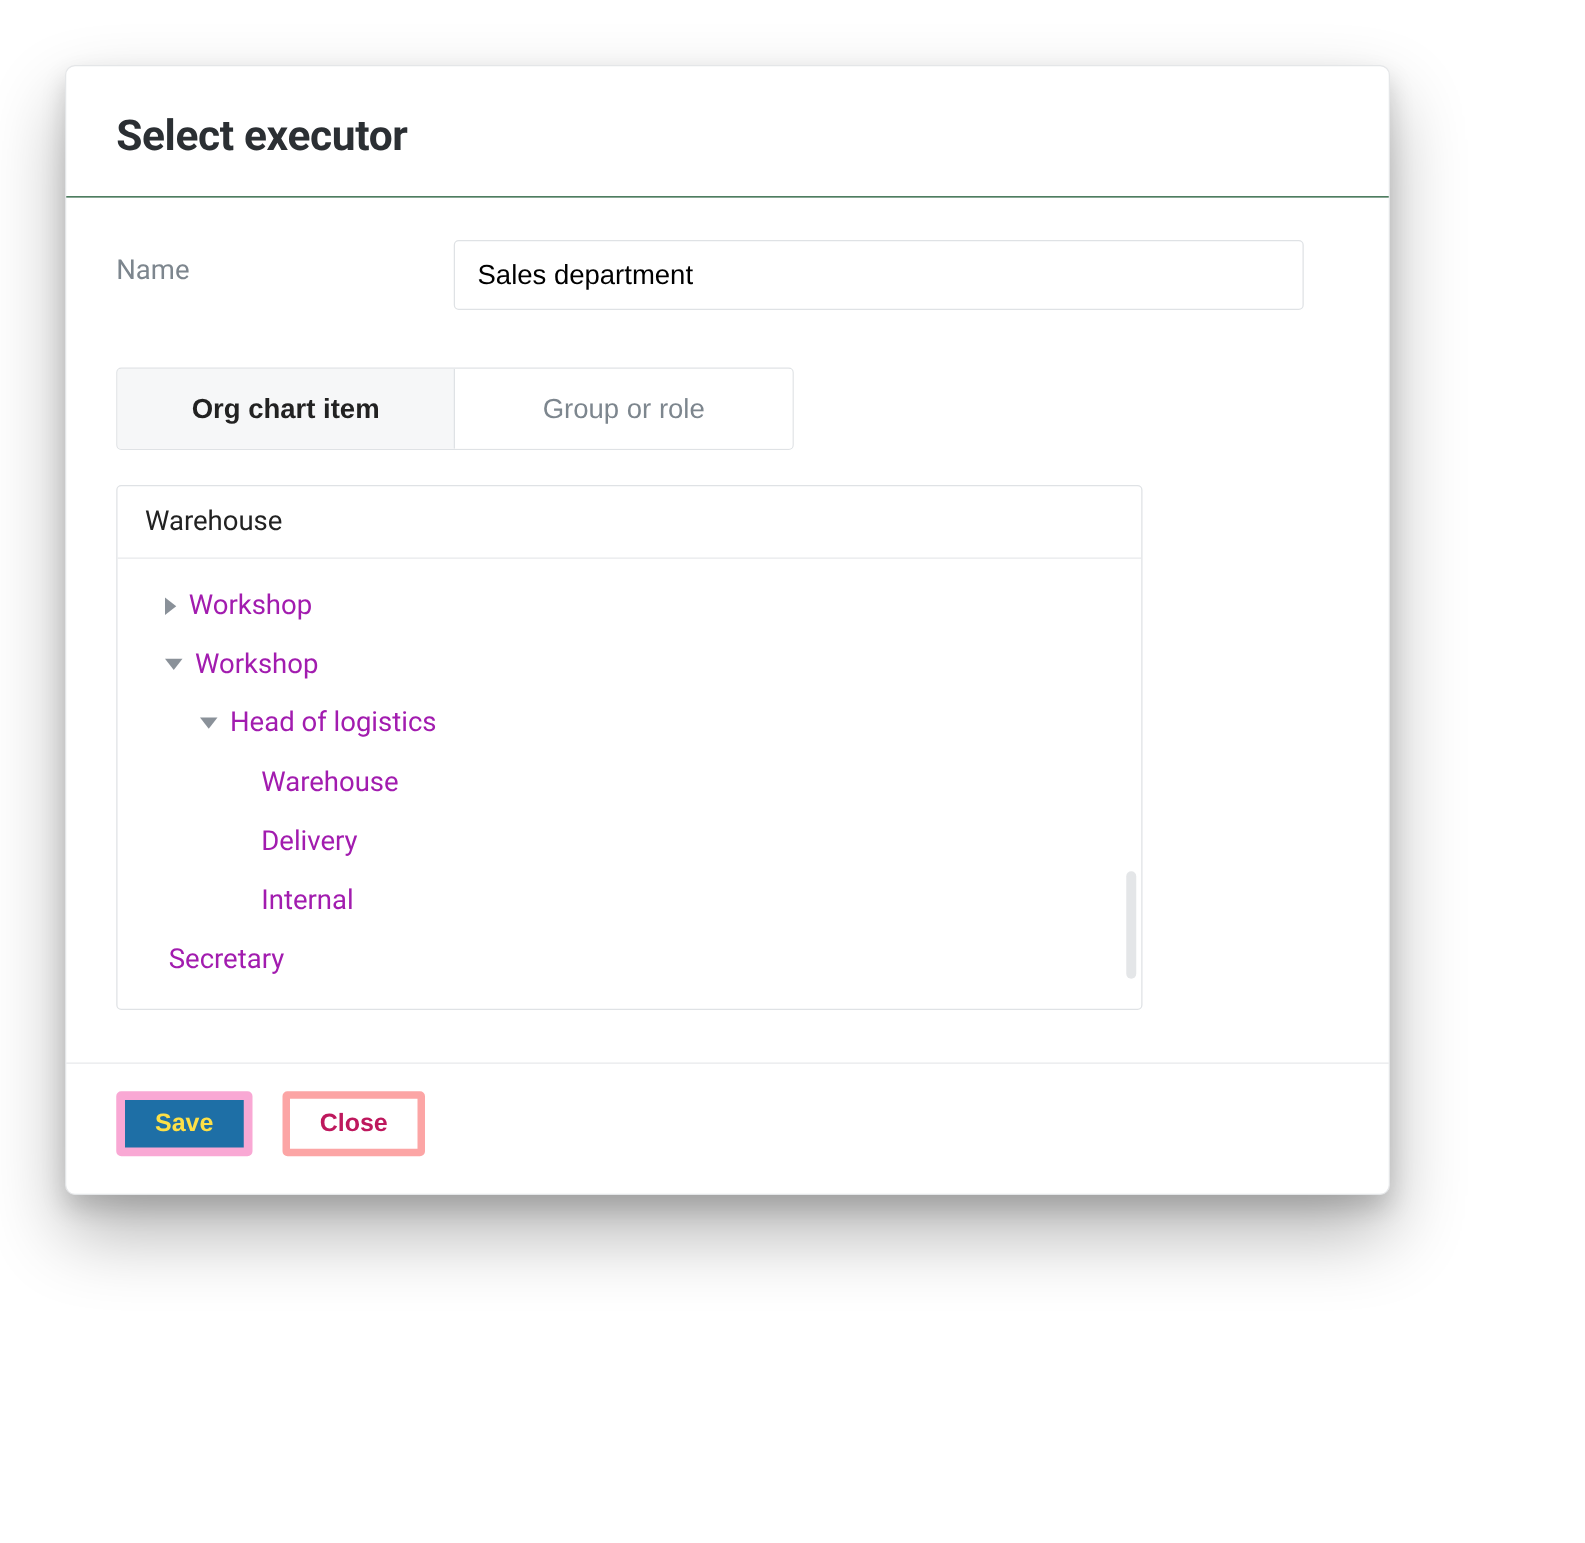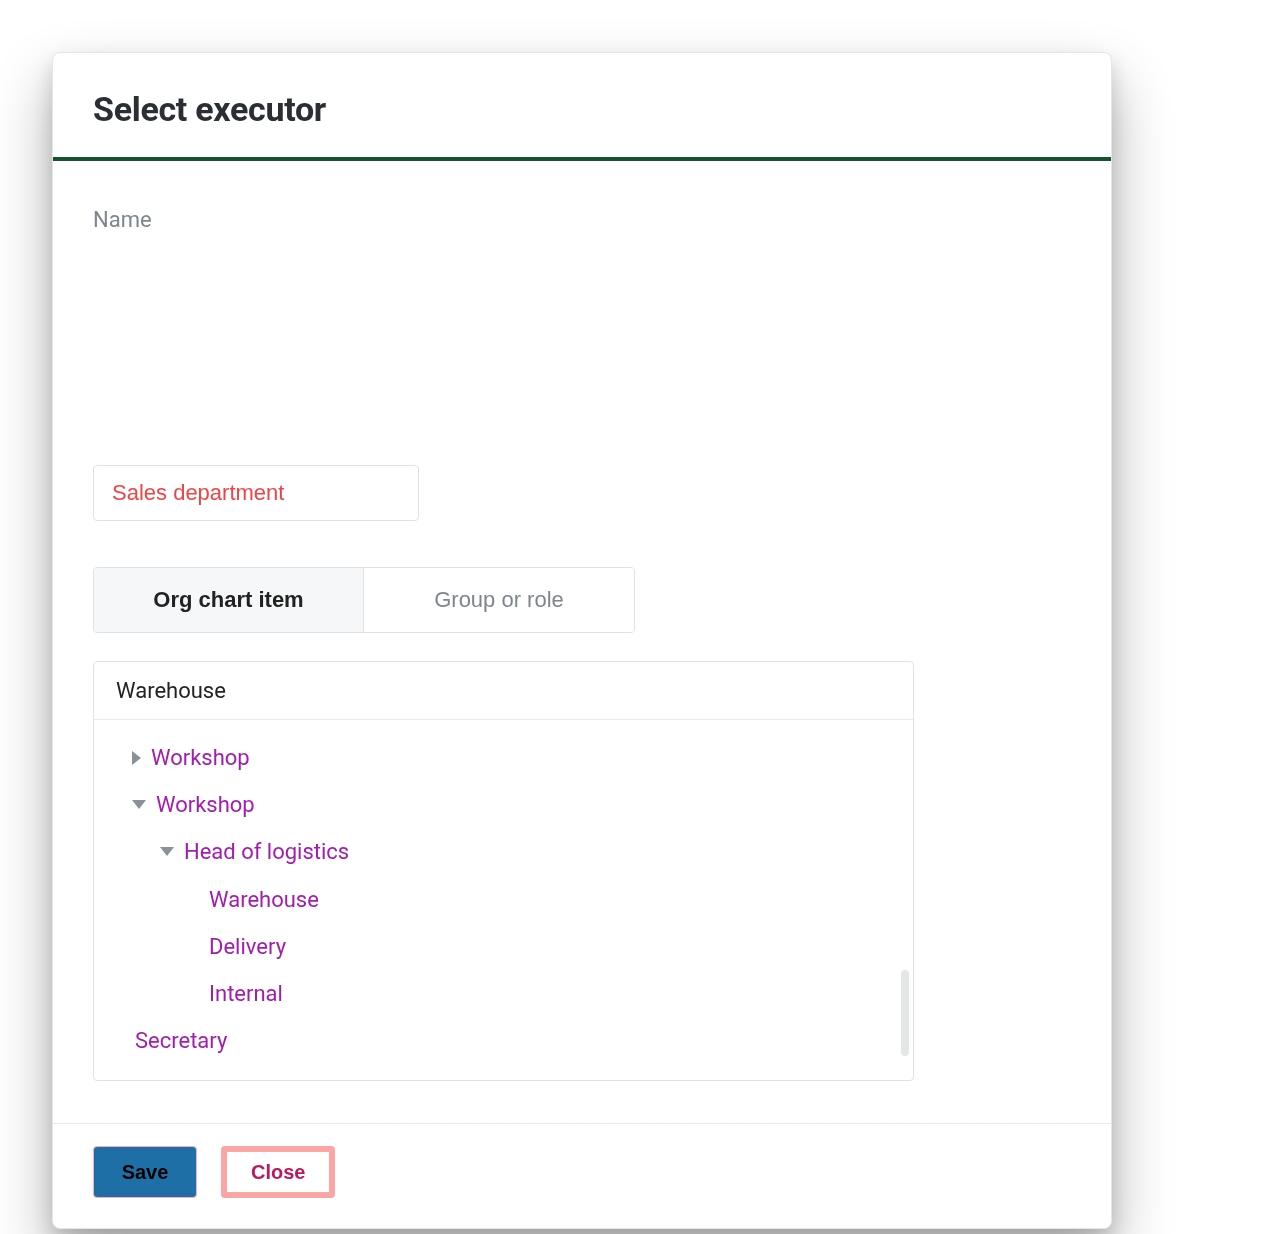--- a/index.html
+++ b/index.html
@@ -19,36 +19,35 @@
     width: 1060px;
     background: #fff;
     border: 1px solid #e4e6e8;
     border-radius: 8px;
     box-shadow: 0 30px 60px rgba(0,0,0,0.30), 0 10px 20px rgba(0,0,0,0.15);
     overflow: visible;
     position: relative;
   }
   .dlg-header {
     padding: 36px 40px 28px 40px;
-    border-bottom: 4px solid #14532d;
+    border-bottom: 1px solid #14532d;
   }
   .dlg-title {
     font-size: 34px;
     font-weight: 700;
     color: #2b2f33;
     letter-spacing: -0.3px;
   }
   .dlg-body {
     padding: 34px 40px 24px 40px;
   }
   .row {
     display: flex;
     align-items: flex-start;
     margin-bottom: 46px;
-    flex-direction: column;
   }
   .row:last-child { margin-bottom: 18px; }
   .row-label {
     width: 270px;
     flex: 0 0 270px;
     font-size: 22px;
     color: #7d868e;
     padding-top: 12px;
   }
   .row-ctl {
@@ -56,21 +55,21 @@
     min-width: 0;
   }
   .text-input {
     width: 100%;
     max-width: 680px;
     height: 56px;
     border: 1px solid #dfe2e5;
     border-radius: 4px;
     font-size: 22px;
     padding: 0 18px;
-    color: #ef4444;
+    color: #000000;
     background: #fff;
     outline: none;
   }
   .seg {
     display: inline-flex;
     border: 1px solid #dfe2e5;
     border-radius: 4px;
     overflow: hidden;
     background: #fff;
   }
@@ -164,22 +163,22 @@
     font-size: 20px;
     border-radius: 4px;
     cursor: pointer;
     display: inline-flex;
     align-items: center;
     justify-content: center;
     font-weight: 600;
   }
   .btn-primary {
     background: #1e6fa6;
-    border: 1px solid #f9a8d4;
-    color: #000000;
+    border: 7px solid #f9a8d4;
+    color: #fde047;
     text-align: right;
   }
   .btn-secondary {
     background: #fff;
     border: 6px solid #fca5a5;
     color: #be185d;
   }
 </style>
 </head>
 <body>

